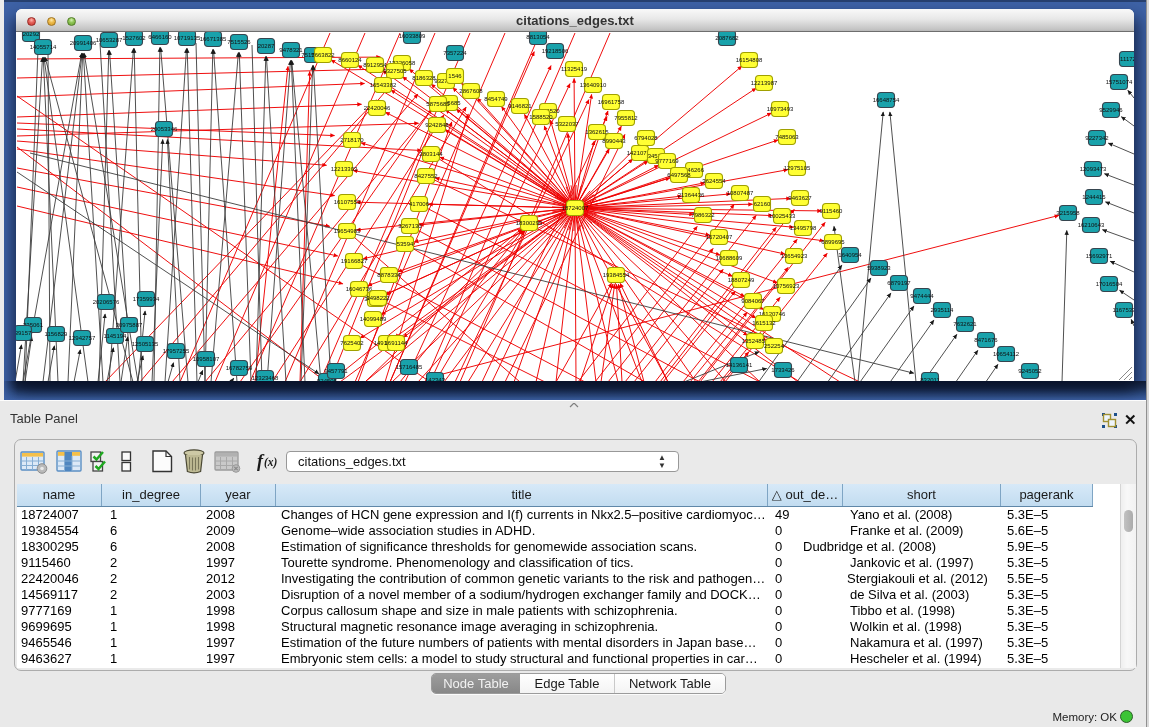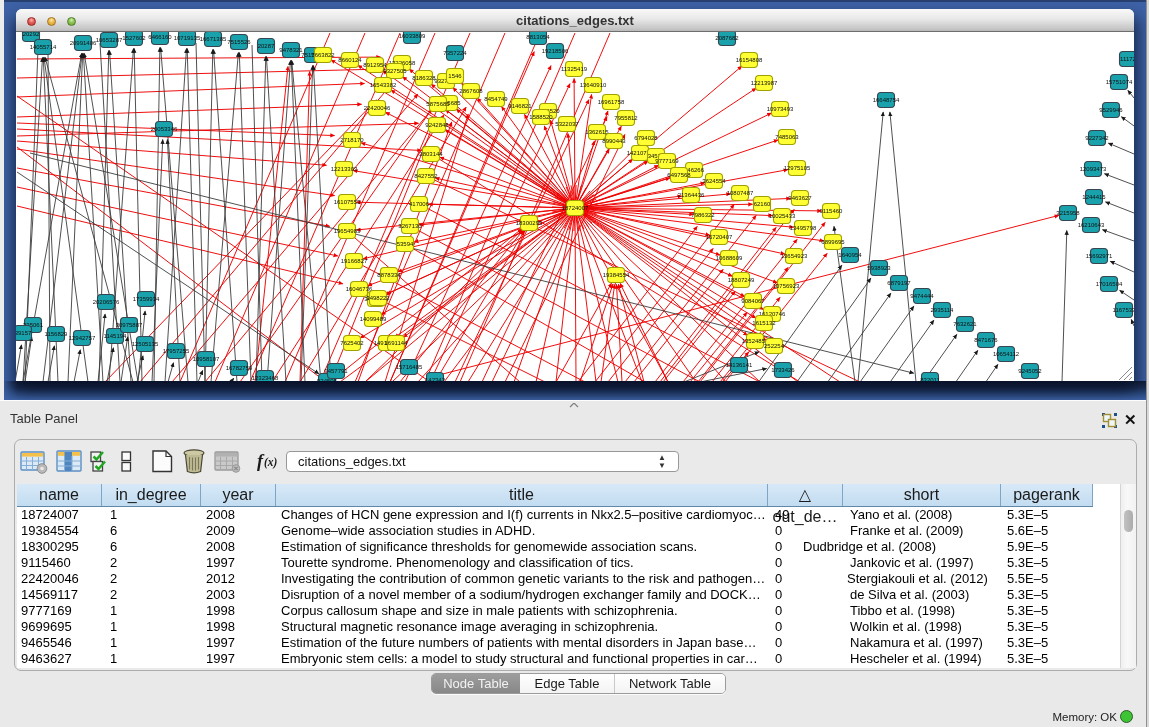--- a/index.html
+++ b/index.html
@@ -40,21 +40,21 @@
   border:1px solid #acacac; border-radius:7px; background:#eaeaea; }
 #toolbar { position:absolute; left:0; top:0; width:100%; height:44px; }
 #combo { position:absolute; left:271px; top:11px; width:393px; height:21px;
   background:#fff; border:1px solid #989898; border-radius:4px; font-size:13px; color:#111;
   line-height:19px; padding-left:11px; }
 #combo .arrows { position:absolute; right:12px; top:2px; font-size:8px; color:#333; line-height:8px; letter-spacing:0; }
 
 #tablewrap { position:absolute; left:2px; top:44px; width:1103px; height:184px; background:#fff; overflow:hidden; }
 #thead { position:absolute; left:0; top:0; width:1076px; height:22px; }
 .th { position:absolute; top:0; height:22px; background:linear-gradient(#d7e9f8,#c2dcf0);
-  border-right:1.4px solid #7fa5c4; font-size:16px; color:#1a1a1a; text-align:center; line-height:22px; }
+  border-right:1.4px solid #7fa5c4; font-size:13px; color:#1a1a1a; text-align:center; line-height:22px; }
 #theadline { position:absolute; left:0; top:22px; width:1076px; height:1px; background:#5f87a8; }
 .row { position:absolute; left:0; width:1103px; height:16px; font-size:13px; color:#000; }
 .c { position:absolute; top:0; white-space:nowrap; overflow:hidden; }
 #vscroll { position:absolute; left:1105px; top:44px; width:16px; height:184px;
   background:linear-gradient(90deg,#efefef,#f8f8f8 40%,#f2f2f2); border-left:1px solid #d5d5d5;}
 #vthumb { position:absolute; left:3px; top:26px; width:9px; height:22px; border-radius:5px;
   background:linear-gradient(90deg,#c2c2c2,#ababab); }
 
 
 #tabs { position:absolute; left:431px; top:272px; height:21px; display:flex;

